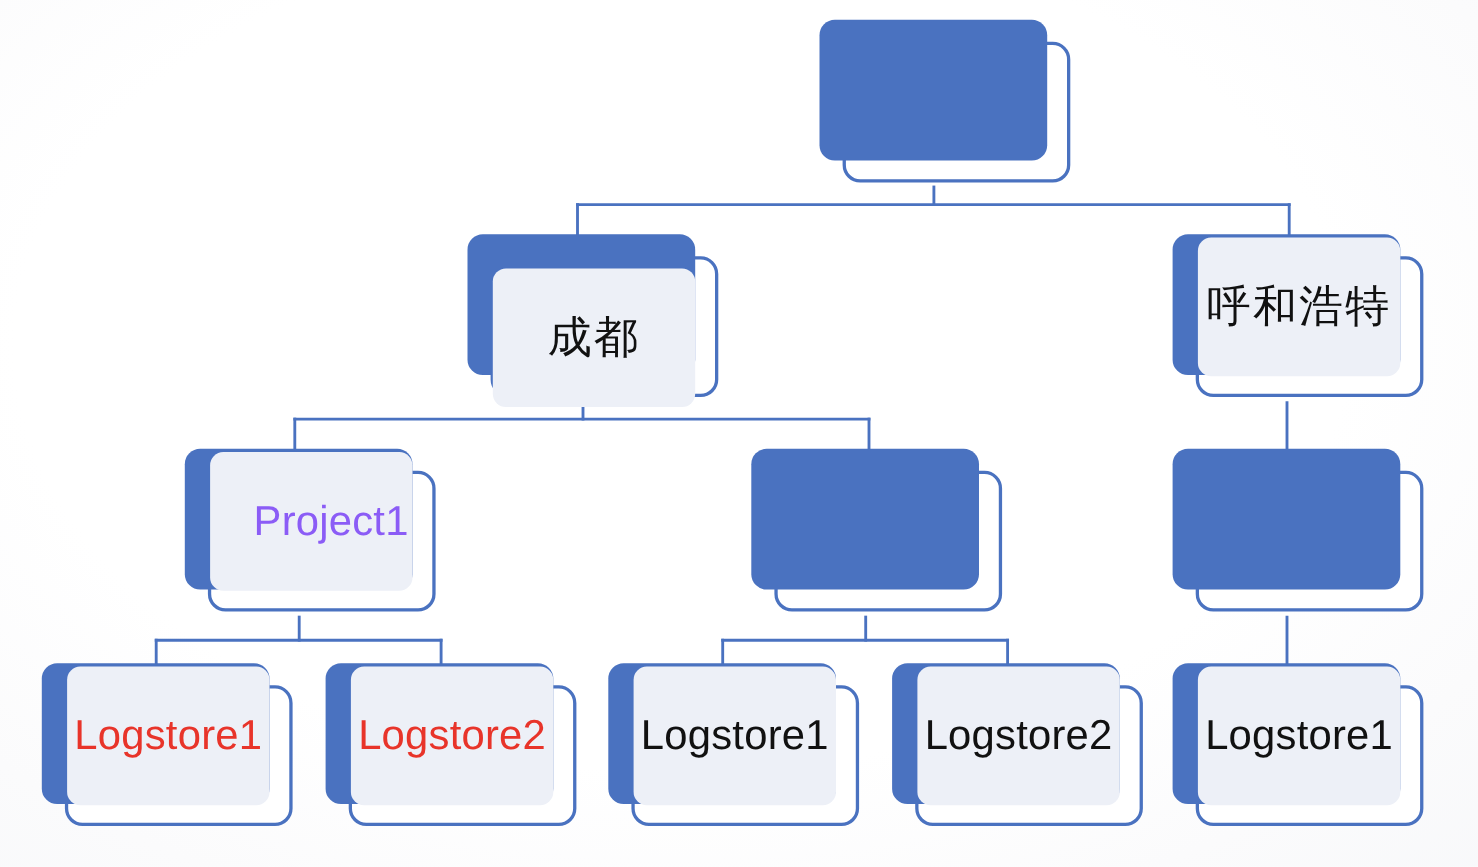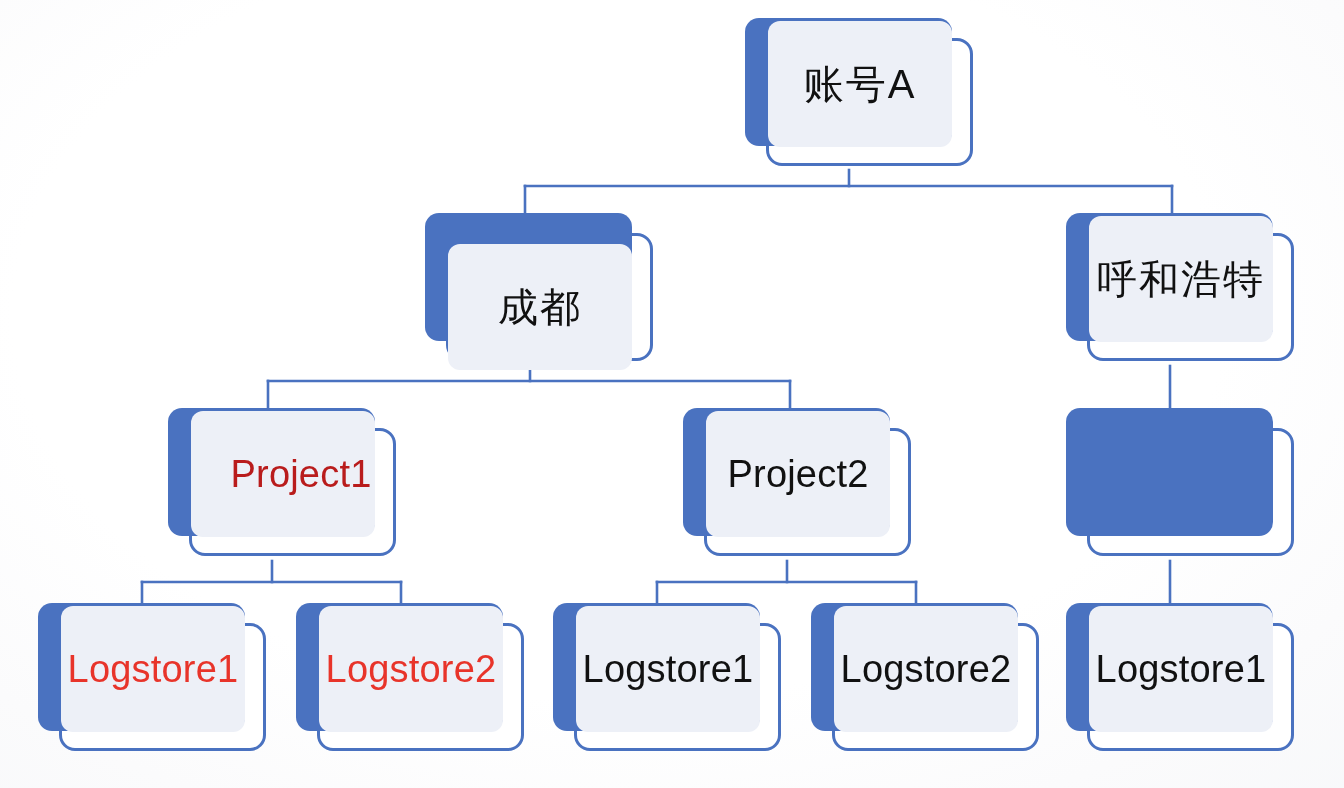--- a/index.html
+++ b/index.html
@@ -103,51 +103,45 @@
       <path d="M 916 582 L 916 604"></path>
 
       <path d="M 1170 561 L 1170 604"></path>
     </g>
   </svg>
 
   <div id="nodes-layer">
       <div class="node" style="left: 745px; top: 18px; width: 228px; height: 148px;">
         <div class="node-card" style="left: 21px; top: 20px; width: 207px; height: 128px; border-color: rgb(74, 114, 192); background: rgb(255, 255, 255); z-index: 1;"></div>
         <div class="node-back" style="width: 207px; height: 128px; background: rgb(74, 114, 192); z-index: 2;"></div>
-        <div class="node-panel" style="left: 23px; top: 3px; width: 184px; height: 126px; background: rgb(237, 240, 247); z-index: 3;">
-          <span class="node-label cjk" style="color: rgb(17, 17, 17);">账号A</span>
-        </div>
       </div>
       <div class="node" style="left: 425px; top: 213px; width: 228px; height: 148px;">
         <div class="node-card" style="left: 21px; top: 20px; width: 207px; height: 128px; border-color: rgb(74, 114, 192); background: rgb(255, 255, 255); z-index: 1;"></div>
         <div class="node-back" style="width: 207px; height: 128px; background: rgb(74, 114, 192); z-index: 2;"></div>
         <div class="node-panel" style="left: 23px; top: 3px; width: 184px; height: 126px; background: rgb(237, 240, 247); z-index: 3; margin-top: 28px;">
           <span class="node-label cjk" style="color: rgb(17, 17, 17);">成都</span>
         </div>
       </div>
       <div class="node" style="left: 1066px; top: 213px; width: 228px; height: 148px; padding-left: 19px;">
         <div class="node-card" style="left: 21px; top: 20px; width: 207px; height: 128px; border-color: rgb(74, 114, 192); background: rgb(255, 255, 255); z-index: 1;"></div>
         <div class="node-back" style="width: 207px; height: 128px; background: rgb(74, 114, 192); z-index: 2;"></div>
         <div class="node-panel" style="left: 23px; top: 3px; width: 184px; height: 126px; background: rgb(237, 240, 247); z-index: 3;">
           <span class="node-label cjk" style="color: rgb(17, 17, 17);">呼和浩特</span>
         </div>
       </div>
       <div class="node" style="left: 168px; top: 408px; width: 228px; height: 148px;">
         <div class="node-card" style="left: 21px; top: 20px; width: 207px; height: 128px; border-color: rgb(74, 114, 192); background: rgb(255, 255, 255); z-index: 1;"></div>
         <div class="node-back" style="width: 207px; height: 128px; background: rgb(74, 114, 192); z-index: 2;"></div>
         <div class="node-panel" style="left: 23px; top: 3px; width: 184px; height: 126px; background: rgb(237, 240, 247); z-index: 3;">
-          <span class="node-label" style="color: #b91c1c; margin-left: 36px;">Project1</span>
+          <span class="node-label" style="color: #8b5cf6; margin-left: 36px;">Project1</span>
         </div>
       </div>
       <div class="node" style="left: 683px; top: 408px; width: 228px; height: 148px;">
         <div class="node-card" style="left: 21px; top: 20px; width: 207px; height: 128px; border-color: rgb(74, 114, 192); background: rgb(255, 255, 255); z-index: 1;"></div>
         <div class="node-back" style="width: 207px; height: 128px; background: rgb(74, 114, 192); z-index: 2;"></div>
-        <div class="node-panel" style="left: 23px; top: 3px; width: 184px; height: 126px; background: rgb(237, 240, 247); z-index: 3;">
-          <span class="node-label" style="color: rgb(17, 17, 17);">Project2</span>
-        </div>
       </div>
       <div class="node" style="left: 1066px; top: 408px; width: 228px; height: 148px;">
         <div class="node-card" style="left: 21px; top: 20px; width: 207px; height: 128px; border-color: rgb(74, 114, 192); background: rgb(255, 255, 255); z-index: 1;"></div>
         <div class="node-back" style="width: 207px; height: 128px; background: rgb(74, 114, 192); z-index: 2;"></div>
       </div>
       <div class="node" style="left: 38px; top: 603px; width: 228px; height: 148px;">
         <div class="node-card" style="left: 21px; top: 20px; width: 207px; height: 128px; border-color: rgb(74, 114, 192); background: rgb(255, 255, 255); z-index: 1;"></div>
         <div class="node-back" style="width: 207px; height: 128px; background: rgb(74, 114, 192); z-index: 2;"></div>
         <div class="node-panel" style="left: 23px; top: 3px; width: 184px; height: 126px; background: rgb(237, 240, 247); z-index: 3;">
           <span class="node-label alert" style="color: rgb(232, 52, 42);">Logstore1</span>

